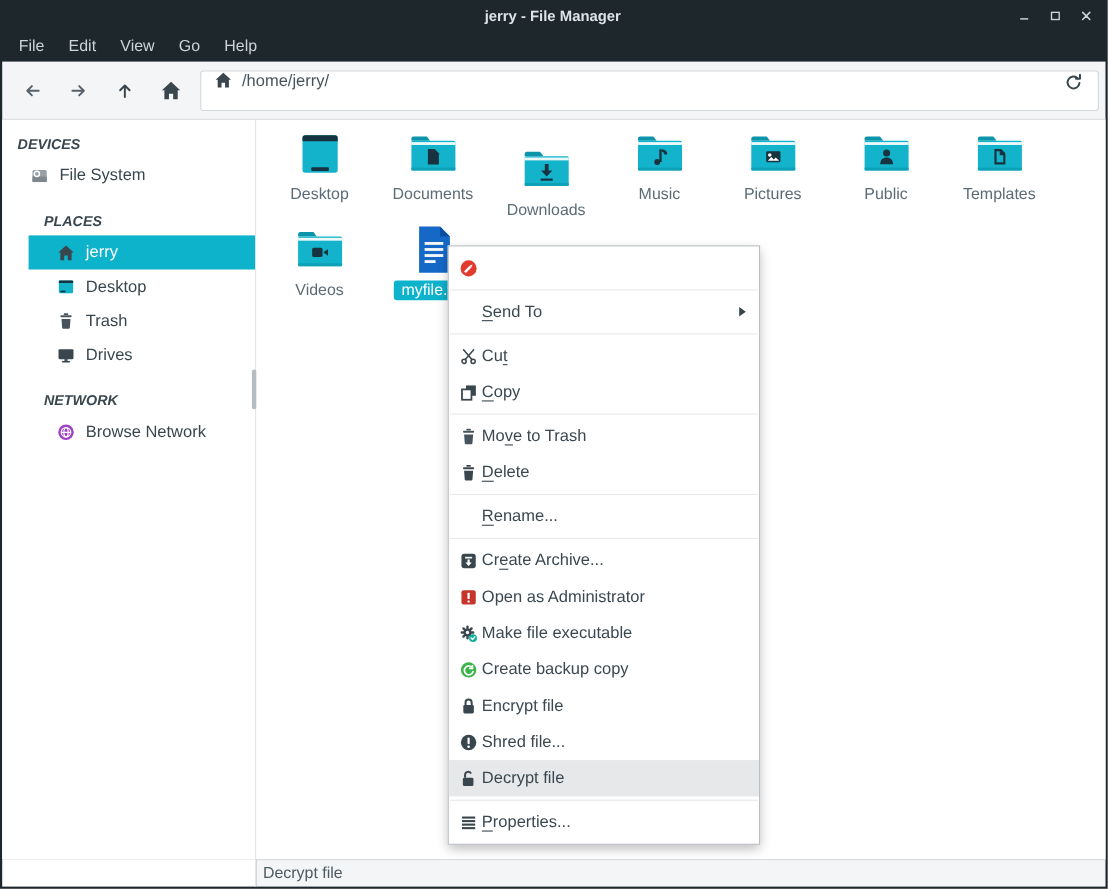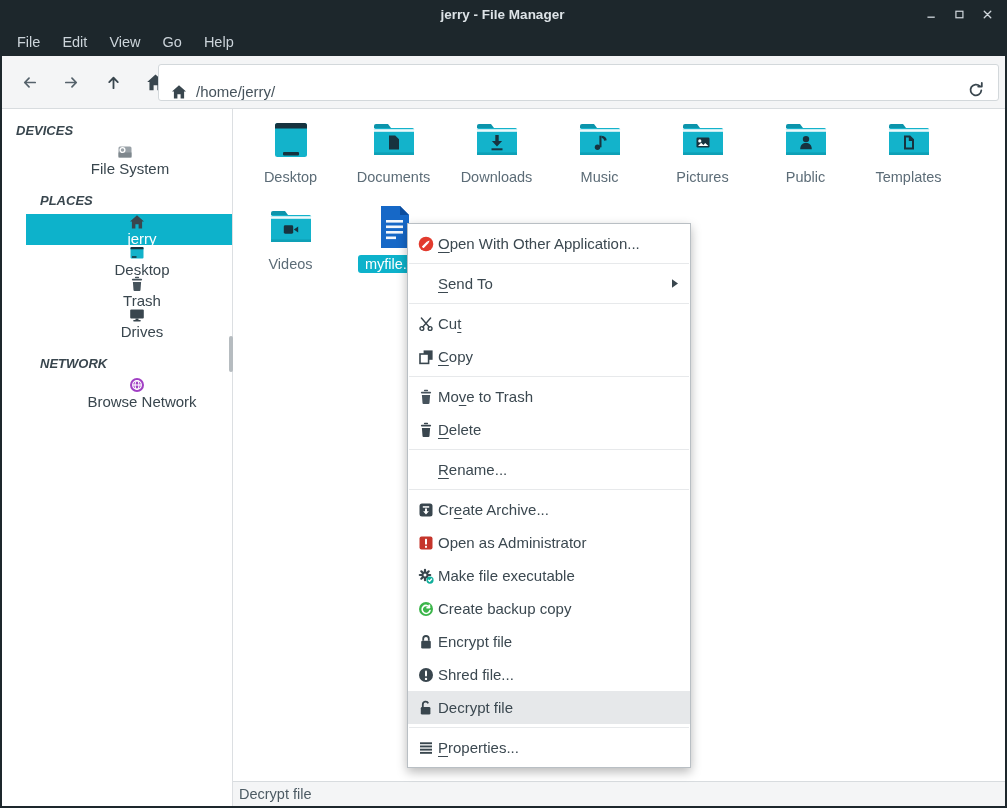--- a/index.html
+++ b/index.html
@@ -16,30 +16,30 @@
   .tb-controls{display:flex;align-items:center;gap:4px;padding-right:8px;}
   .wbtn{width:24px;height:22px;display:flex;align-items:center;justify-content:center;}
   .wbtn .ico{width:13px;height:13px;}
   
   .menubar{position:absolute;top:28px;left:0;right:0;height:28px;display:flex;align-items:center;padding-left:6px;}
   .mb-item{color:#ccd4da;font-size:14.5px;padding:4px 11px;}
   
   .toolbar{position:absolute;top:56px;left:2px;right:2px;height:53px;background:#f4f5f6;border-bottom:1px solid #d8dcdf;display:flex;align-items:center;padding-left:10px;}
   .nav-btn{width:34px;height:34px;display:flex;align-items:center;justify-content:center;border-radius:3px;margin-right:8px;}
   .nav-btn .ico{width:19px;height:19px;}
-  .pathbar{position:absolute;left:156px;right:6px;top:8px;height:37px;background:#ffffff;border:1px solid #d3d8db;border-radius:3px;display:flex;align-items:flex-end;padding:0 12px;}
+  .pathbar{position:absolute;left:180px;right:6px;top:8px;height:37px;background:#ffffff;border:1px solid #d3d8db;border-radius:3px;display:flex;align-items:flex-start;padding:0 12px;}
   .pathbar .ph-ico{width:16px;height:16px;flex:none;}
   .path-text{margin-left:9px;font-size:15px;color:#46535c;flex:1;}
   .reload-btn{width:20px;height:20px;flex:none;}
   
   .bodyarea{position:absolute;top:109px;left:2px;right:2px;bottom:27px;display:flex;background:#ffffff;}
   .sidebar{width:231px;flex:none;background:#ffffff;border-right:1px solid #dcdfe2;padding-top:8px;overflow:hidden;}
   .side-section + .side-section{margin-top:12px;padding-left:24px;}
   .sec-h{padding:6px 14px;font-weight:bold;font-size:13px;color:#39464e;font-style:italic;}
-  .side-item{height:31px;display:flex;align-items:center;padding-left:26px;font-size:15px;color:#39464e;flex-direction:column;}
+  .side-item{height:31px;display:flex;align-items:center;padding-left:26px;font-size:15px;color:#39464e;}
   .side-item .ico{width:16px;height:16px;flex:none;margin-right:10px;}
   .side-item .lbl{white-space:nowrap;}
   .side-item.selected{background:#0db2cb;color:#ffffff;}
   .grip{position:absolute;left:229px;top:336px;width:4px;height:36px;background:#b6bcc0;border-radius:2px;z-index:3;}
   .main{flex:1;position:relative;background:#ffffff;}
   .file-item{position:absolute;width:103px;height:86px;display:flex;flex-direction:column;align-items:center;}
   .file-icon{width:48px;height:48px;margin-top:4px;}
   .file-label{margin-top:4px;font-size:14.5px;color:#5c6c77;padding:1px 7px;border-radius:3px;white-space:nowrap;}
   .file-item.selected .file-label{background:#0db2cb;color:#ffffff;}
   
@@ -243,21 +243,21 @@
               <rect x="4" y="12" width="40" height="27" rx="1.5" fill="#13b3cb"></rect>
               <rect x="4" y="13.2" width="40" height="2.6" fill="#ffffff" opacity="0.92"></rect>
               <rect x="4" y="36.4" width="40" height="2.6" fill="#0ea0b6"></rect>
               <g transform="translate(24,26.5)" fill="#17333f">
                 <path d="M-5 -7 h6.2 l3.8 3.8 v10.2 h-10 z"></path>
               </g>
             </svg>
           </span>
     <span class="file-label">Documents</span>
   </div>
-        <div class="file-item" style="left: 212px; top: 3px;">
+        <div class="file-item" style="left: 212px; top: 17px;">
     <span class="file-icon">
             <svg viewBox="0 0 48 48">
               <path d="M4 10 a2 2 0 0 1 2 -2 h12 l3 4 H4 z" fill="#0c94ab"></path>
               <rect x="4" y="12" width="40" height="27" rx="1.5" fill="#13b3cb"></rect>
               <rect x="4" y="13.2" width="40" height="2.6" fill="#ffffff" opacity="0.92"></rect>
               <rect x="4" y="36.4" width="40" height="2.6" fill="#0ea0b6"></rect>
               <g transform="translate(24,26.5)" fill="#17333f">
                 <path d="M-1.7 -7.5 h3.4 v6 h3.4 L0 4 -5.1 -1.5 h3.4 z"></path>
                 <rect x="-5.5" y="5.8" width="11" height="2"></rect>
               </g>
@@ -371,21 +371,20 @@
       <div class="menu-item">
     <span class="mi-icon">
           <svg viewBox="0 0 16 16">
             <circle cx="8" cy="8" r="7.3" fill="#e23b2e"></circle>
             <g transform="rotate(-45 8 8)" fill="#fff">
               <rect x="3.2" y="6.9" width="7.4" height="2.3" rx="0.5"></rect>
               <path d="M10.6 6.9 l2.4 1.15 -2.4 1.15 z"></path>
             </g>
           </svg>
         </span>
-    <span class="mi-label"><span class="pre"></span><span class="key">O</span><span class="post">pen With Other Application...</span></span>
 
   </div>
       <div class="menu-sep"></div>
       <div class="menu-item">
     <span class="mi-icon"></span>
     <span class="mi-label"><span class="pre"></span><span class="key">S</span><span class="post">end To</span></span>
     <span class="submenu-arrow" style="display: block;">
           <svg viewBox="0 0 11 11">
             <path d="M3 1.2 L9 5.5 3 9.8 z" fill="#39464e"></path>
           </svg>

